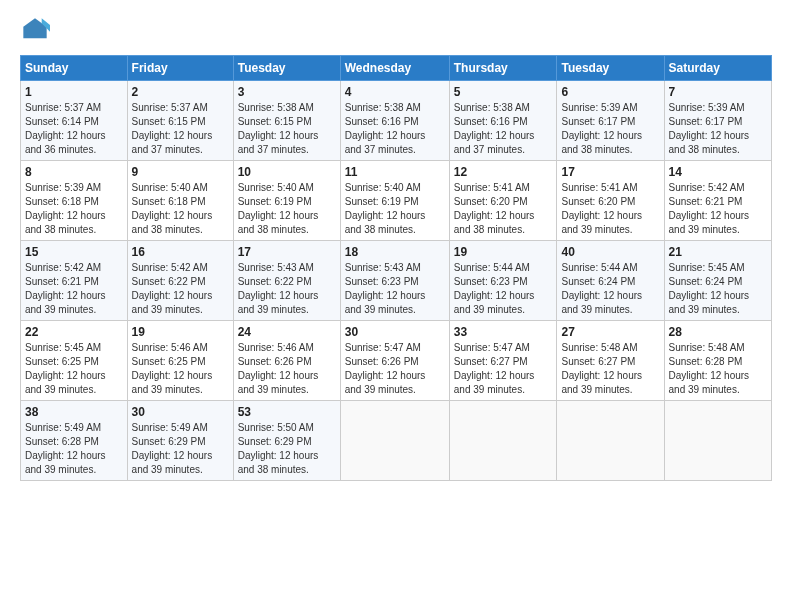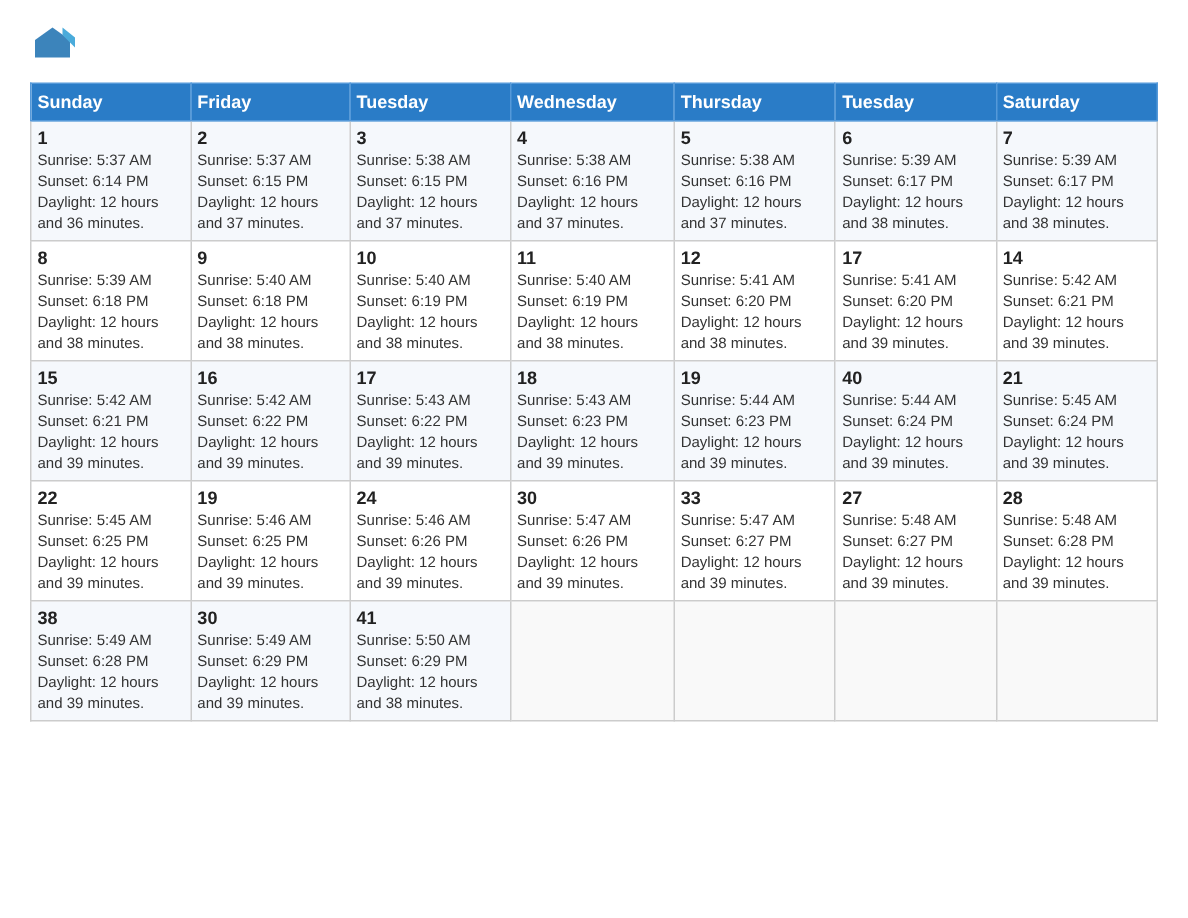--- a/index.html
+++ b/index.html
@@ -163,21 +163,21 @@
           <td><span class="day-number">19</span>Sunrise: 5:46 AM<br>Sunset: 6:25 PM<br>Daylight: 12 hours and 39 minutes.</td>
           <td><span class="day-number">24</span>Sunrise: 5:46 AM<br>Sunset: 6:26 PM<br>Daylight: 12 hours and 39 minutes.</td>
           <td><span class="day-number">30</span>Sunrise: 5:47 AM<br>Sunset: 6:26 PM<br>Daylight: 12 hours and 39 minutes.</td>
           <td><span class="day-number">33</span>Sunrise: 5:47 AM<br>Sunset: 6:27 PM<br>Daylight: 12 hours and 39 minutes.</td>
           <td><span class="day-number">27</span>Sunrise: 5:48 AM<br>Sunset: 6:27 PM<br>Daylight: 12 hours and 39 minutes.</td>
           <td><span class="day-number">28</span>Sunrise: 5:48 AM<br>Sunset: 6:28 PM<br>Daylight: 12 hours and 39 minutes.</td>
         </tr>
         <tr class="last-row">
           <td><span class="day-number">38</span>Sunrise: 5:49 AM<br>Sunset: 6:28 PM<br>Daylight: 12 hours and 39 minutes.</td>
           <td><span class="day-number">30</span>Sunrise: 5:49 AM<br>Sunset: 6:29 PM<br>Daylight: 12 hours and 39 minutes.</td>
-          <td><span class="day-number">41</span>Sunrise: 5:50 AM<br>Sunset: 6:29 PM<br>Daylight: 12 hours and 38 minutes.</td>
+          <td><span class="day-number">53</span>Sunrise: 5:50 AM<br>Sunset: 6:29 PM<br>Daylight: 12 hours and 38 minutes.</td>
           <td class="empty-cell"></td>
           <td class="empty-cell"></td>
           <td class="empty-cell"></td>
           <td class="empty-cell"></td>
         </tr>
       </tbody>
   </table>
 </div>
 
 </body></html>

